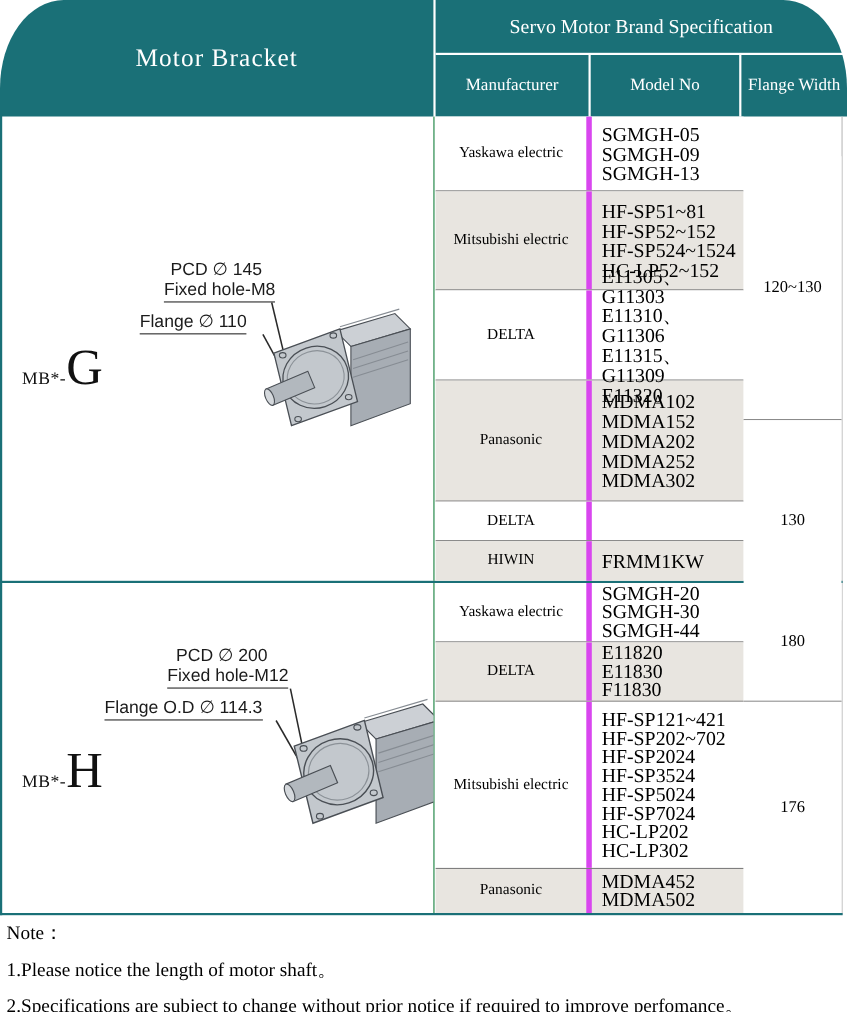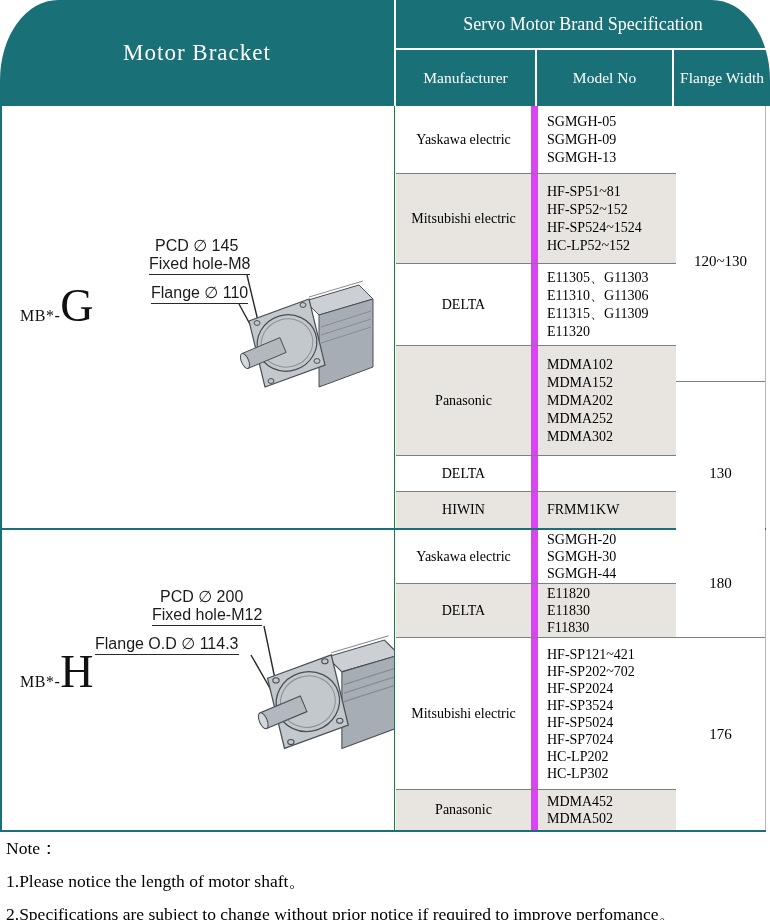--- a/index.html
+++ b/index.html
@@ -43,48 +43,48 @@
   .sec-h { top:530px; height:300px; }
   .diagram {
     position:absolute; left:0; top:0; width:393px; height:100%;
     border-right:1px solid #15803d; overflow:hidden;
   }
   .grid { position:absolute; left:394px; top:0; width:280px; height:100%; }
   .trow { display:flex; border-bottom:1px solid #7f7f7f; background:#fff; }
   .trow:last-child { border-bottom:none; }
   .trow.shaded { background:#E8E5E0; }
   .mcell {
-    width:142px; border-right:7px solid #d946ef;
+    width:142px; border-right:5px solid #d946ef;
     display:flex; align-items:center; justify-content:center;
     font-size:14px; text-align:center; padding:16px 4px;
   }
   .modcell {
     flex:1; display:flex; flex-direction:column; justify-content:center;
-    font-size:14px; padding-left:9px; white-space:pre-line; line-height:18px;
+    font-size:18px; padding-left:9px; white-space:pre-line; line-height:18px;
   }
   .sec-h .modcell { line-height:17px; }
   .flange-col { position:absolute; left:674px; top:0; width:89px; height:100%; }
   .fcell {
     display:flex; align-items:center; justify-content:center;
     font-size:15px; background:#fff;
   }
   .fcell.bline { border-bottom:1px solid #7f7f7f; }
   .sec-g .f0 { height:240px;margin-top:36px; } .sec-g .f1 { height:182px; }
   .sec-h .f0 { height:108px; } .sec-h .f1 { height:192px; }
   
   .sec-g .r0{height:68px} .sec-g .r1{height:90px} .sec-g .r2{height:82px}
   .sec-g .r3{height:110px} .sec-g .r4{height:36px} .sec-g .r5{height:36px}
   .sec-h .r0{height:54px} .sec-h .r1{height:54px} .sec-h .r2{height:152px} .sec-h .r3{height:40px}
   
   .dim {
     position:absolute; font-family:"Liberation Sans", sans-serif;
     font-size:16px; color:#1b1b1b; line-height:18px; white-space:nowrap;
   }
   .dim.ul { border-bottom:1.5px solid #2a2a2a; padding-bottom:1px; }
-  .mb-label { position:absolute; display:flex; align-items:baseline; color:#111; }
+  .mb-label { position:absolute; display:flex; align-items:baseline; color:#111;margin-top:28px; }
   .mb-prefix { font-size:16px; letter-spacing:0.5px; }
   .mb-letter { font-size:46px; line-height:40px; }
   .leader { position:absolute; left:0; top:0; pointer-events:none; }
   .motor-svg { position:absolute; }
   
   .note { position:absolute; left:6px; top:836px; width:760px; font-size:17.5px; }
   .note-line { margin-bottom:9px; }
 </style>
 </head>
 <body>
@@ -105,21 +105,21 @@
 
   <div class="edge-left"></div>
   <div class="edge-right"></div>
   <div class="sep-mid"></div>
   <div class="sep-bot"></div>
 
   <div class="section sec-g">
     <div class="diagram">
       <div class="dim" style="left:153px; top:131px;">PCD ∅ 145</div>
       <div class="dim ul" style="left:147px; top:149px;">Fixed hole-M8</div>
-      <div class="dim ul" style="left:125px; top:178px;margin-left:24px;">Flange ∅ 110</div>
+      <div class="dim ul" style="left:125px; top:178px;">Flange ∅ 110</div>
       <div class="mb-label" style="left:18px; top:180px;">
         <span class="mb-prefix">MB*-</span>
           <span class="mb-letter">G</span>
       </div>
       <svg class="leader" width="393" height="422">
         <line x1="245" y1="169" x2="256" y2="215" stroke="#2a2a2a" stroke-width="1.4"></line>
         <line x1="237" y1="198" x2="255" y2="231" stroke="#2a2a2a" stroke-width="1.4"></line>
       </svg>
       <svg class="motor-svg" style="left:233px; top:163px;" width="140" height="160" viewBox="0 0 140 160">
 

